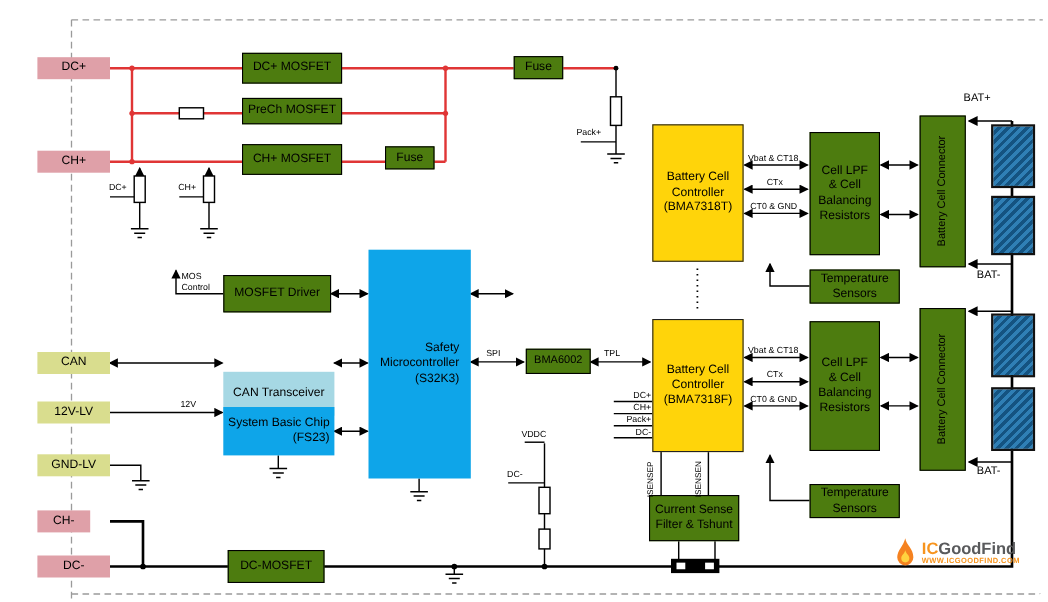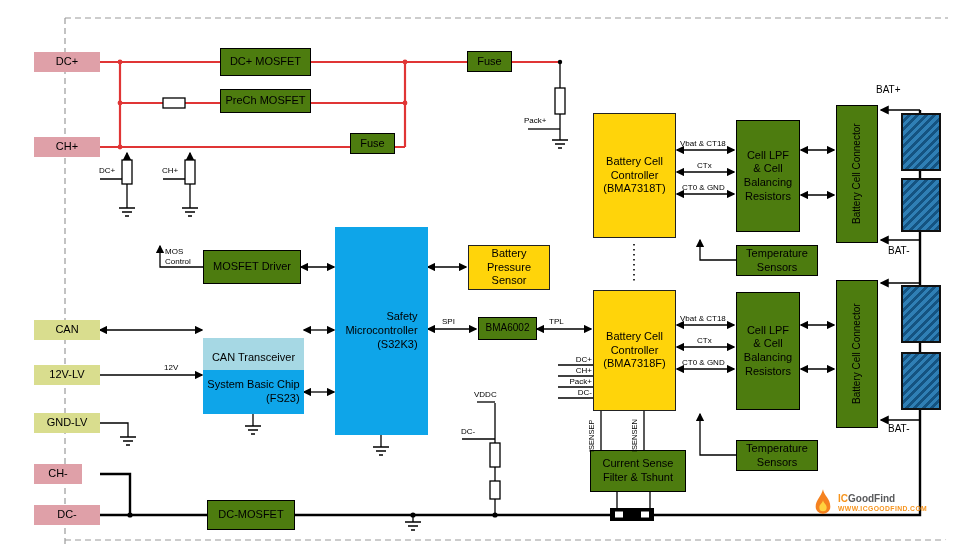--- a/index.html
+++ b/index.html
@@ -21,21 +21,21 @@
   .lbl { position:absolute; font-size:8px; line-height:1.2; color:#000; white-space:pre-line; }
   .lbl.right { text-align:right; }
   .vlabel { position:absolute; writing-mode:vertical-rl; transform:rotate(180deg); font-size:7.5px; color:#000; }
   .cell {
     position:absolute; border:2px solid #111;
     background:repeating-linear-gradient(135deg, #2f7fb5 0 3px, #145381 3px 6px);
   }
   .batlbl { position:absolute; font-size:10px; color:#000; }
   .watermark { position:absolute; left:812px; top:489px; width:140px; display:flex; align-items:center; gap:4px; }
   .wm-text { display:flex; flex-direction:column; line-height:1.05; }
-  .wm-brand { font-size:10px; font-weight:bold; color:#595a5c; }
+  .wm-brand { font-size:15px; font-weight:bold; color:#595a5c; }
   .wm-brand .ic { color:#f7941d; }
   .wm-url { font-size:6.8px; font-weight:bold; color:#f7941d; letter-spacing:.4px; }
 </style>
 </head>
 <body>
 
 <div class="canvas">
 
   <svg class="wires" width="953" height="547" viewBox="0 0 953 547">
     <defs>
@@ -160,33 +160,31 @@
   <div class="blk pink" style="left:34px;top:52px;width:66px;height:20px">DC+</div>
   <div class="blk pink" style="left:34px;top:137px;width:66px;height:20px">CH+</div>
   <div class="blk pgreen" style="left:34px;top:320px;width:66px;height:20px">CAN</div>
   <div class="blk pgreen" style="left:34px;top:365px;width:66px;height:20px">12V-LV</div>
   <div class="blk pgreen" style="left:34px;top:413px;width:66px;height:20px">GND-LV</div>
   <div class="blk pink" style="left:34px;top:464px;width:48px;height:20px">CH-</div>
   <div class="blk pink" style="left:34px;top:505px;width:66px;height:20px">DC-</div>
 
   <div class="blk white" style="left:220px;top:48px;width:91px;height:28px">DC+ MOSFET</div>
   <div class="blk white" style="left:220px;top:89px;width:91px;height:24px">PreCh MOSFET</div>
+  <div class="blk white" style="left:220px;top:131px;width:91px;height:28px">CH+ MOSFET</div>
   <div class="blk white" style="left:467px;top:51px;width:45px;height:21px">Fuse</div>
   <div class="blk white" style="left:350px;top:133px;width:45px;height:21px">Fuse</div>
 
   <div class="blk white" style="left:203px;top:250px;width:98px;height:34px">MOSFET Driver</div>
   <div class="blk blue" style="left:203px;top:310px;width:101px;height:40px">CAN Transceiver</div>
   <div class="blk green" style="left:203px;top:370px;width:101px;height:44px">System Basic Chip
 (FS23)</div>
   <div class="blk green" style="left:335px;top:227px;width:93px;height:208px">Safety
 Microcontroller
 (S32K3)</div>
-  <div class="blk yellow" style="left:468px;top:245px;width:82px;height:45px">Battery
-Pressure
-Sensor</div>
   <div class="blk white fs10" style="left:478px;top:317px;width:59px;height:23px">BMA6002</div>
 
   <div class="blk yellow" style="left:593px;top:113px;width:83px;height:125px">Battery Cell
 Controller
 (BMA7318T)</div>
   <div class="blk yellow" style="left:593px;top:290px;width:83px;height:121px">Battery Cell
 Controller
 (BMA7318F)</div>
   <div class="blk white" style="left:736px;top:120px;width:64px;height:112px">Cell LPF
 &amp; Cell
@@ -195,21 +193,21 @@
   <div class="blk white" style="left:736px;top:292px;width:64px;height:118px">Cell LPF
 &amp; Cell
 Balancing
 Resistors</div>
   <div class="blk white vtext" style="left:836px;top:105px;width:42px;height:138px">Battery Cell Connector</div>
   <div class="blk white vtext" style="left:836px;top:280px;width:42px;height:148px">Battery Cell Connector</div>
   <div class="blk white" style="left:736px;top:245px;width:82px;height:31px">Temperature
 Sensors</div>
   <div class="blk white" style="left:736px;top:440px;width:82px;height:31px">Temperature
 Sensors</div>
-  <div class="blk white" style="left:590px;top:450px;width:96px;height:42px">Current Sense
+  <div class="blk white" style="left:590px;top:450px;width:82px;height:42px">Current Sense
 Filter &amp; Tshunt</div>
   <div class="blk white" style="left:207px;top:500px;width:88px;height:30px">DC-MOSFET</div>
 
   <div class="cell" style="left:901px;top:113px;width:40px;height:58px"></div>
   <div class="cell" style="left:901px;top:178px;width:40px;height:54px"></div>
   <div class="cell" style="left:901px;top:285px;width:40px;height:58px"></div>
   <div class="cell" style="left:901px;top:352px;width:40px;height:58px"></div>
 
   <div class="lbl" style="left:99px;top:166px">DC+</div>
   <div class="lbl" style="left:162px;top:166px">CH+</div>

